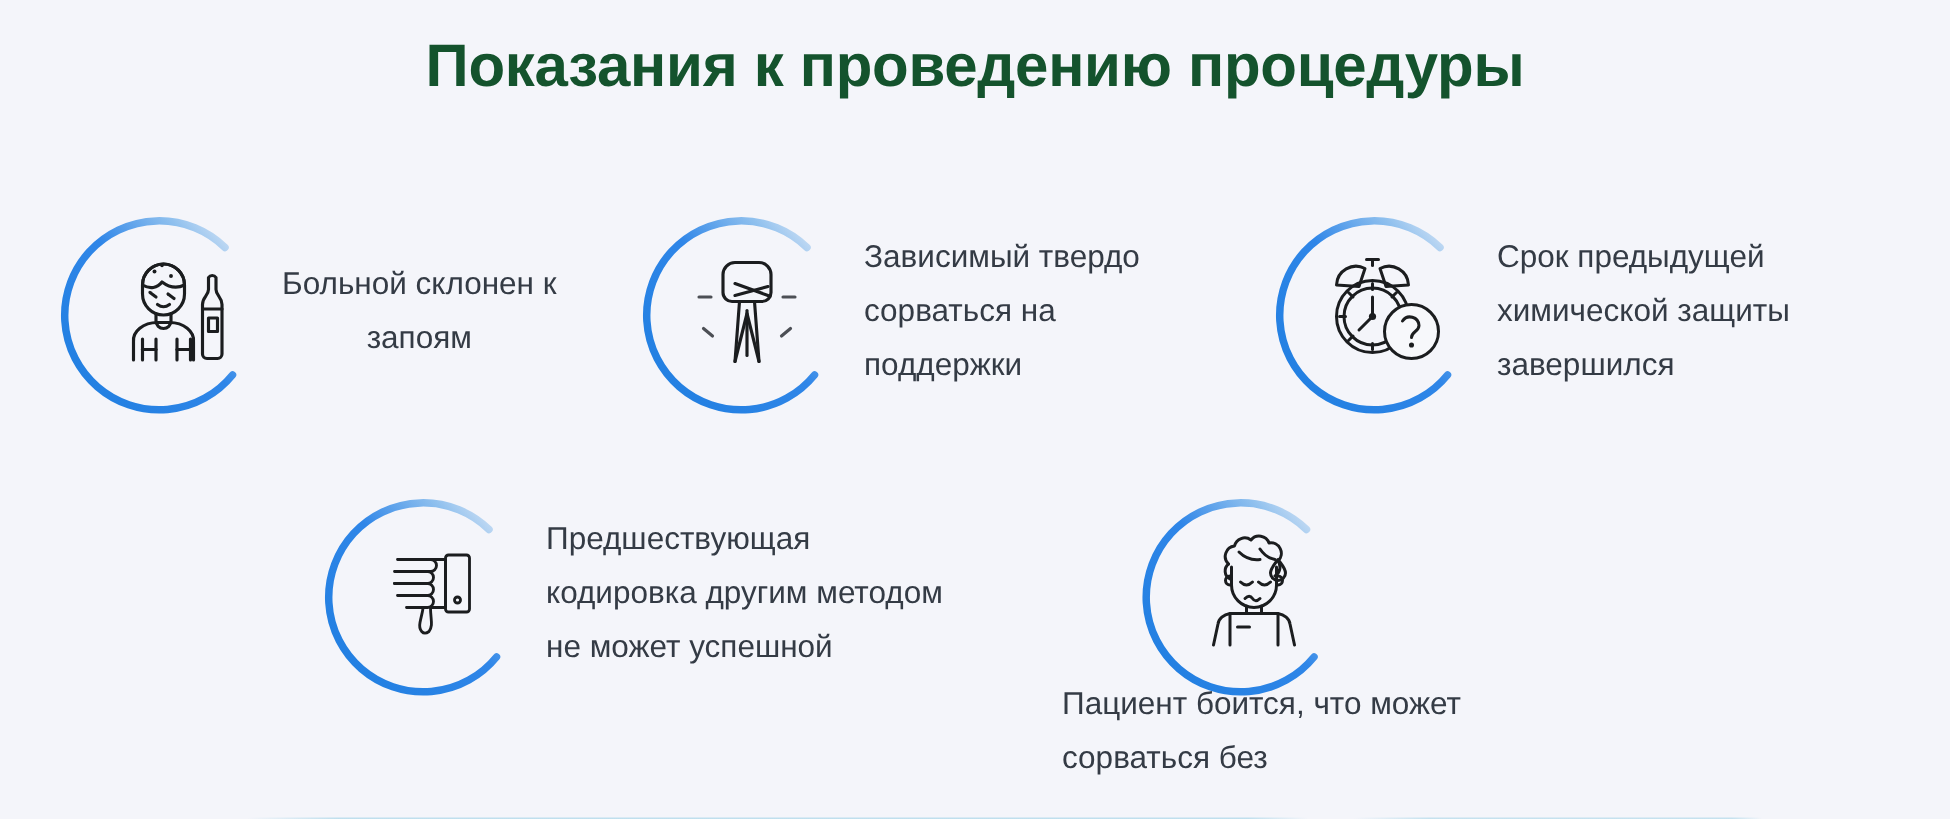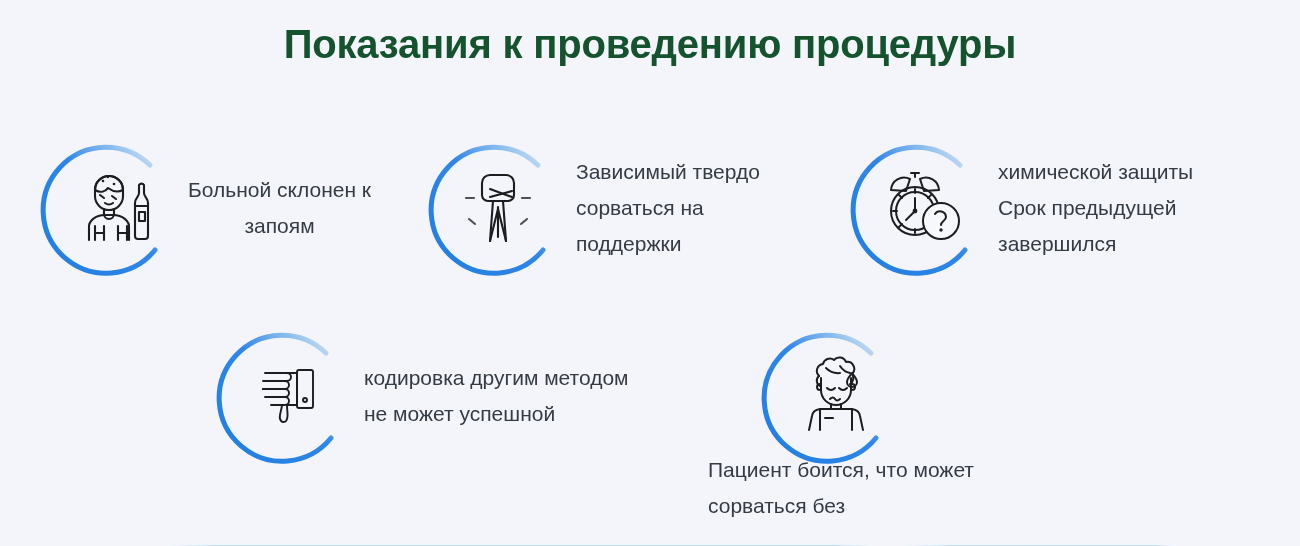--- a/index.html
+++ b/index.html
@@ -255,22 +255,22 @@
           <path d="M33 43 l-9 9"></path>
           <circle cx="33" cy="43" r="2.4" fill="#1b1d1f" stroke="none"></circle>
 
           <circle cx="59" cy="53" r="18" fill="#f7f8fb"></circle>
           <path d="M53 46 a6 6 0 0 1 11 3 c0 4 -5 4 -5 8"></path>
           <circle cx="59" cy="62" r="1.7" fill="#1b1d1f" stroke="none"></circle>
         </svg>
       </div>
     </div>
     <div class="card-text">
+      <span class="line">Срок предыдущей</span>
       <span class="line">химической защиты</span>
-      <span class="line">Срок предыдущей</span>
       <span class="line">завершился</span>
     </div>
   </div>
 
   <div class="card" id="card-4">
     <div class="ring-wrap">
       <svg class="ring-svg" viewBox="0 0 126 140">
         <defs>
           <linearGradient id="g4" x1="0" y1="1" x2="1" y2="0">
             <stop offset="0.00" stop-color="#1f7ee0"></stop>
@@ -290,20 +290,21 @@
           <path d="M14 36 h18 a4 4 0 0 1 0 8 h-14"></path>
 
           <path d="M32 12 h12 v32 h-10 c0 8 2 12 -1 16 c-4 3 -7 -1 -6 -6 c1 -5 2 -8 2 -10"></path>
 
           <rect x="44" y="9" width="16" height="38" rx="2"></rect>
           <circle cx="52" cy="39" r="2"></circle>
         </svg>
       </div>
     </div>
     <div class="card-text">
+      <span class="line">Предшествующая</span>
       <span class="line">кодировка другим методом</span>
       <span class="line">не может успешной</span>
     </div>
   </div>
 
   <div class="card" id="card-5">
     <div class="ring-wrap">
       <svg class="ring-svg" viewBox="0 0 126 140">
         <defs>
           <linearGradient id="g5" x1="0" y1="1" x2="1" y2="0">

